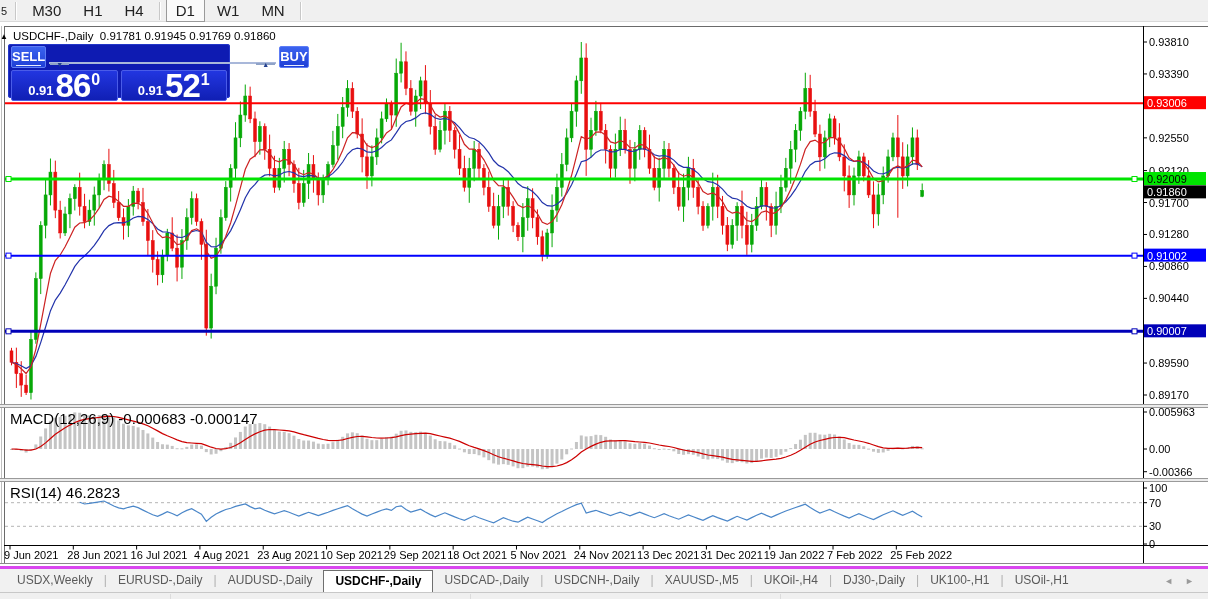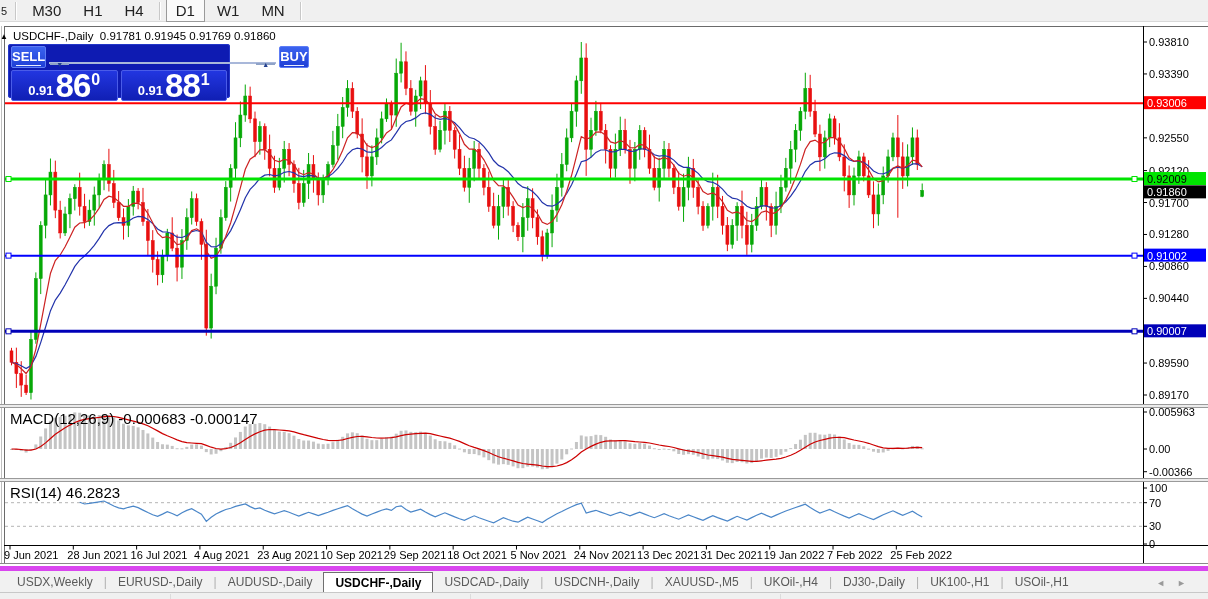--- a/index.html
+++ b/index.html
@@ -37,21 +37,21 @@
   .tp-row2 { display:flex; margin-top:2px; height:31px; }
   .tp-price { flex:1; background:linear-gradient(#2236e0,#101fb4); border:1px solid #4a5ce8; border-radius:2px;
               color:#fff; display:flex; align-items:flex-end; justify-content:center; padding-bottom:1px; cursor:pointer; }
   .tp-price + .tp-price { margin-left:3px; }
   .tp-prefix { font-size:13px; font-weight:bold; margin-right:2px; line-height:17px; }
   .tp-big { font-size:33px; font-weight:bold; line-height:26px; letter-spacing:-1px; }
   .tp-sup { font-size:16px; font-weight:bold; line-height:12px; position:relative; top:-13px; margin-left:1px; }
 
   
   .tab-bar { position:absolute; left:0; top:566px; width:1208px; height:26px; background:#f1f1f1;
-             border-top:5px solid #d946ef; display:flex; align-items:flex-start; z-index:5; padding:0 12px 0 6px; }
+             border-top:3px solid #d946ef; display:flex; align-items:flex-start; z-index:5; padding:0 4px 0 6px; }
   .tab { font-size:12px; color:#5a5a5a; padding:4px 11px 3px; white-space:nowrap; cursor:pointer; }
   .tab.active { background:#fff; color:#000; font-weight:bold; border:1px solid #6f6f6f; border-bottom:1px solid #fff;
                 margin-top:1px; padding:3px 11px 4px; }
   .tab-pipe { color:#b0b0b0; font-size:12px; padding-top:4px; }
   .tab-arrows { margin-left:auto; display:flex; align-items:center; height:24px; padding-right:10px; gap:12px; }
   .tab-arrow { font-size:9px; color:#9a9a9a; cursor:pointer; }
 
   .status-bar { position:absolute; left:0; top:592px; width:1208px; height:7px; background:#f0f0f0;
                 border-top:1px solid #c8c8c8; z-index:5; }
   .status-div { position:absolute; top:1px; width:0; height:6px; border-left:1px solid #dcdcdc; }
@@ -804,21 +804,21 @@
       <div class="tp-btn tp-buy">BUY</div>
     </div>
     <div class="tp-row2">
       <div class="tp-price">
         <span class="tp-prefix">0.91</span>
         <span class="tp-big">86</span>
         <span class="tp-sup">0</span>
       </div>
       <div class="tp-price">
         <span class="tp-prefix">0.91</span>
-        <span class="tp-big">88</span>
+        <span class="tp-big">52</span>
         <span class="tp-sup">1</span>
       </div>
     </div>
   </div>
 
   <div class="pane-label" style="left:10px; top:410px;">MACD(12,26,9) -0.000683 -0.000147</div>
   <div class="pane-label" style="left:10px; top:484px;">RSI(14) 46.2823</div>
 
   <div class="tab-bar">
     <span id="tabs-holder" style="display:flex;align-items:flex-start;">

